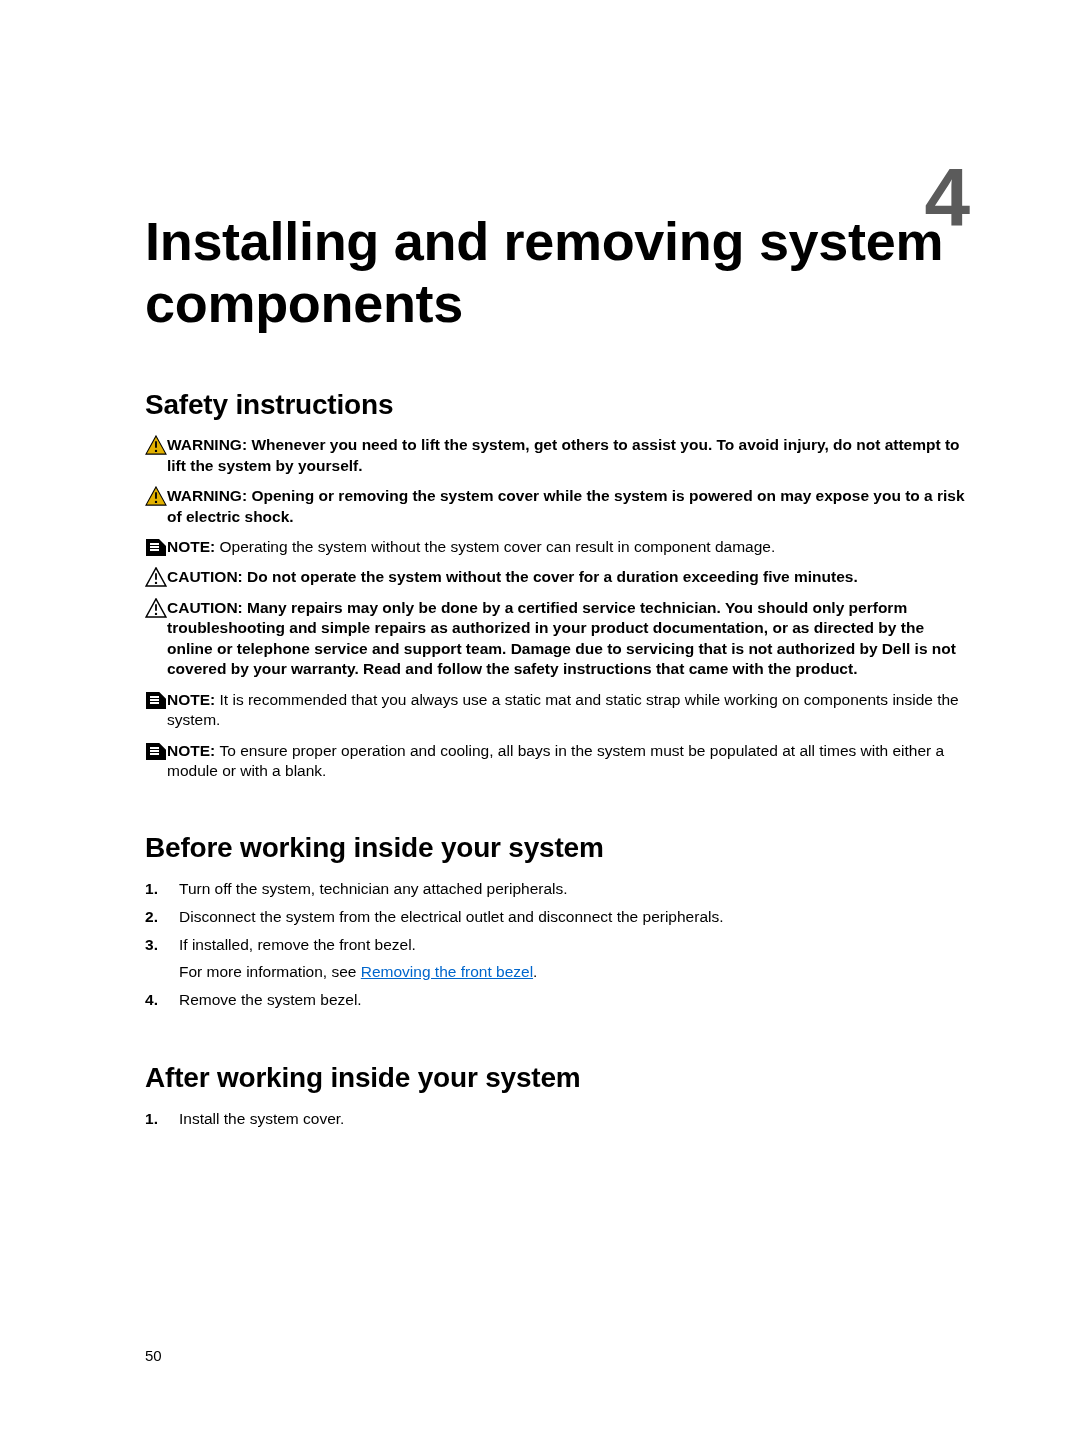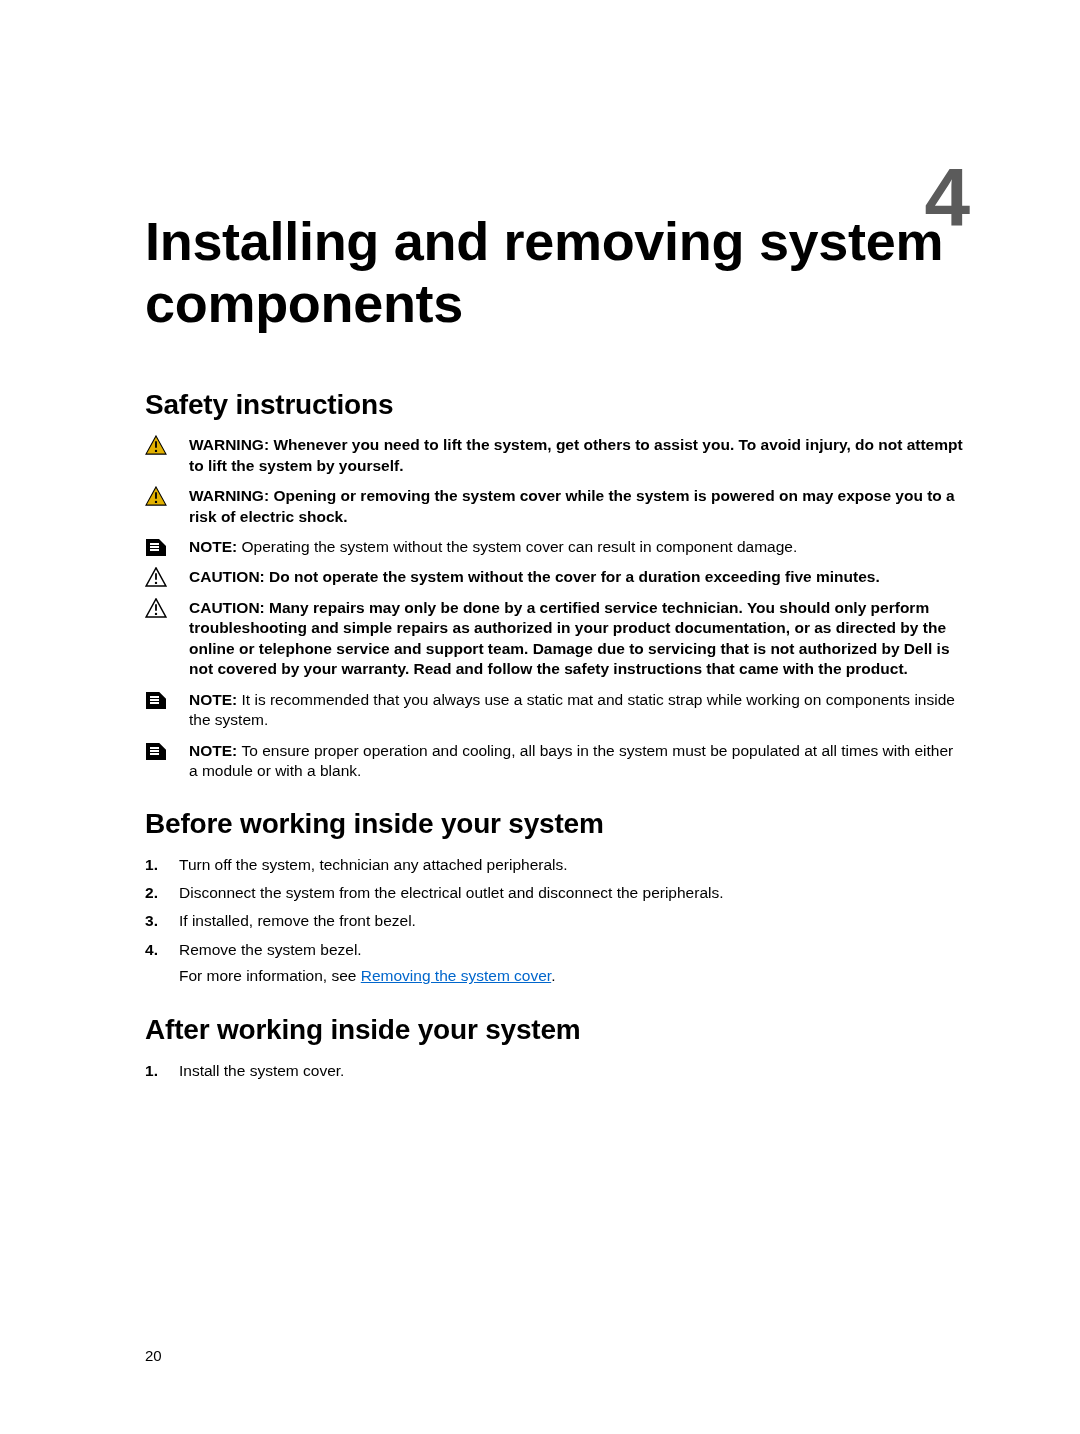--- a/index.html
+++ b/index.html
@@ -15,24 +15,24 @@
       position:absolute; top:150px; right:110px;
       font-size:82px; font-weight:700; color:#5b5b5b;
       font-family:Arial, sans-serif;
     }
     h1 {
       font-size:54px; font-weight:700; line-height:1.15;
       margin-top:40px; margin-bottom:55px; letter-spacing:-.3px;
     }
     h2 {
       font-size:28px; font-weight:700; margin-bottom:14px;
-      margin-top:26px; letter-spacing:-.2px;
+      margin-top:50px; letter-spacing:-.2px;
     }
     h2.first { margin-top:0; }
-    .callout { display:flex; gap:22px; margin:10px 0; font-size:15.5px; line-height:1.32; }
+    .callout { display:flex; gap:0; margin:10px 0; font-size:15.5px; line-height:1.32; }
     .callout .ico { flex:0 0 22px; display:flex; align-items:flex-start; justify-content:center; }
     .callout .txt { flex:1; }
     .callout .lead { font-weight:700; }
     .callout .body { font-weight:400; }
     .callout.bold .body { font-weight:700; }
     .wtri { fill:none; stroke:#000; stroke-width:1.6; }
     .wtri-fill { fill:#e2b100; stroke:#000; stroke-width:1.2; }
     .notebox { width:20px; height:17px; background:#000; position:relative; margin-top:2px; }
     .notebox::before {
       content:""; position:absolute; top:0; right:0; width:7px; height:7px;
@@ -122,22 +122,22 @@
         <div class="notebox"></div>
       </div>
       <div class="txt"><span class="lead">NOTE: </span><span class="body">To ensure proper operation and cooling, all bays in the system must be populated at all times with either a module or with a blank.</span></div>
     </div>
   </div>
 
 <h2>Before working inside your system</h2>
 <ol class="steps" id="before-steps">
     <li><span>Turn off the system, technician any attached peripherals.</span></li>
     <li><span>Disconnect the system from the electrical outlet and disconnect the peripherals.</span></li>
-    <li><span>If installed, remove the front bezel.</span></li>
-    <li><span>Remove the system bezel.</span><div class="sub"><span>For more information, see </span><a class="link" href="#">Removing the system cover</a><span>.</span></div></li>
+    <li><span>If installed, remove the front bezel.</span><div class="sub"><span>For more information, see </span><a class="link" href="#">Removing the front bezel</a><span>.</span></div></li>
+    <li><span>Remove the system bezel.</span></li>
   </ol>
 
 <h2>After working inside your system</h2>
 <ol class="steps" id="after-steps">
     <li><span>Install the system cover.</span></li>
   </ol>
 
-<div class="pageno">20</div>
+<div class="pageno">50</div>
 
 </body></html>

